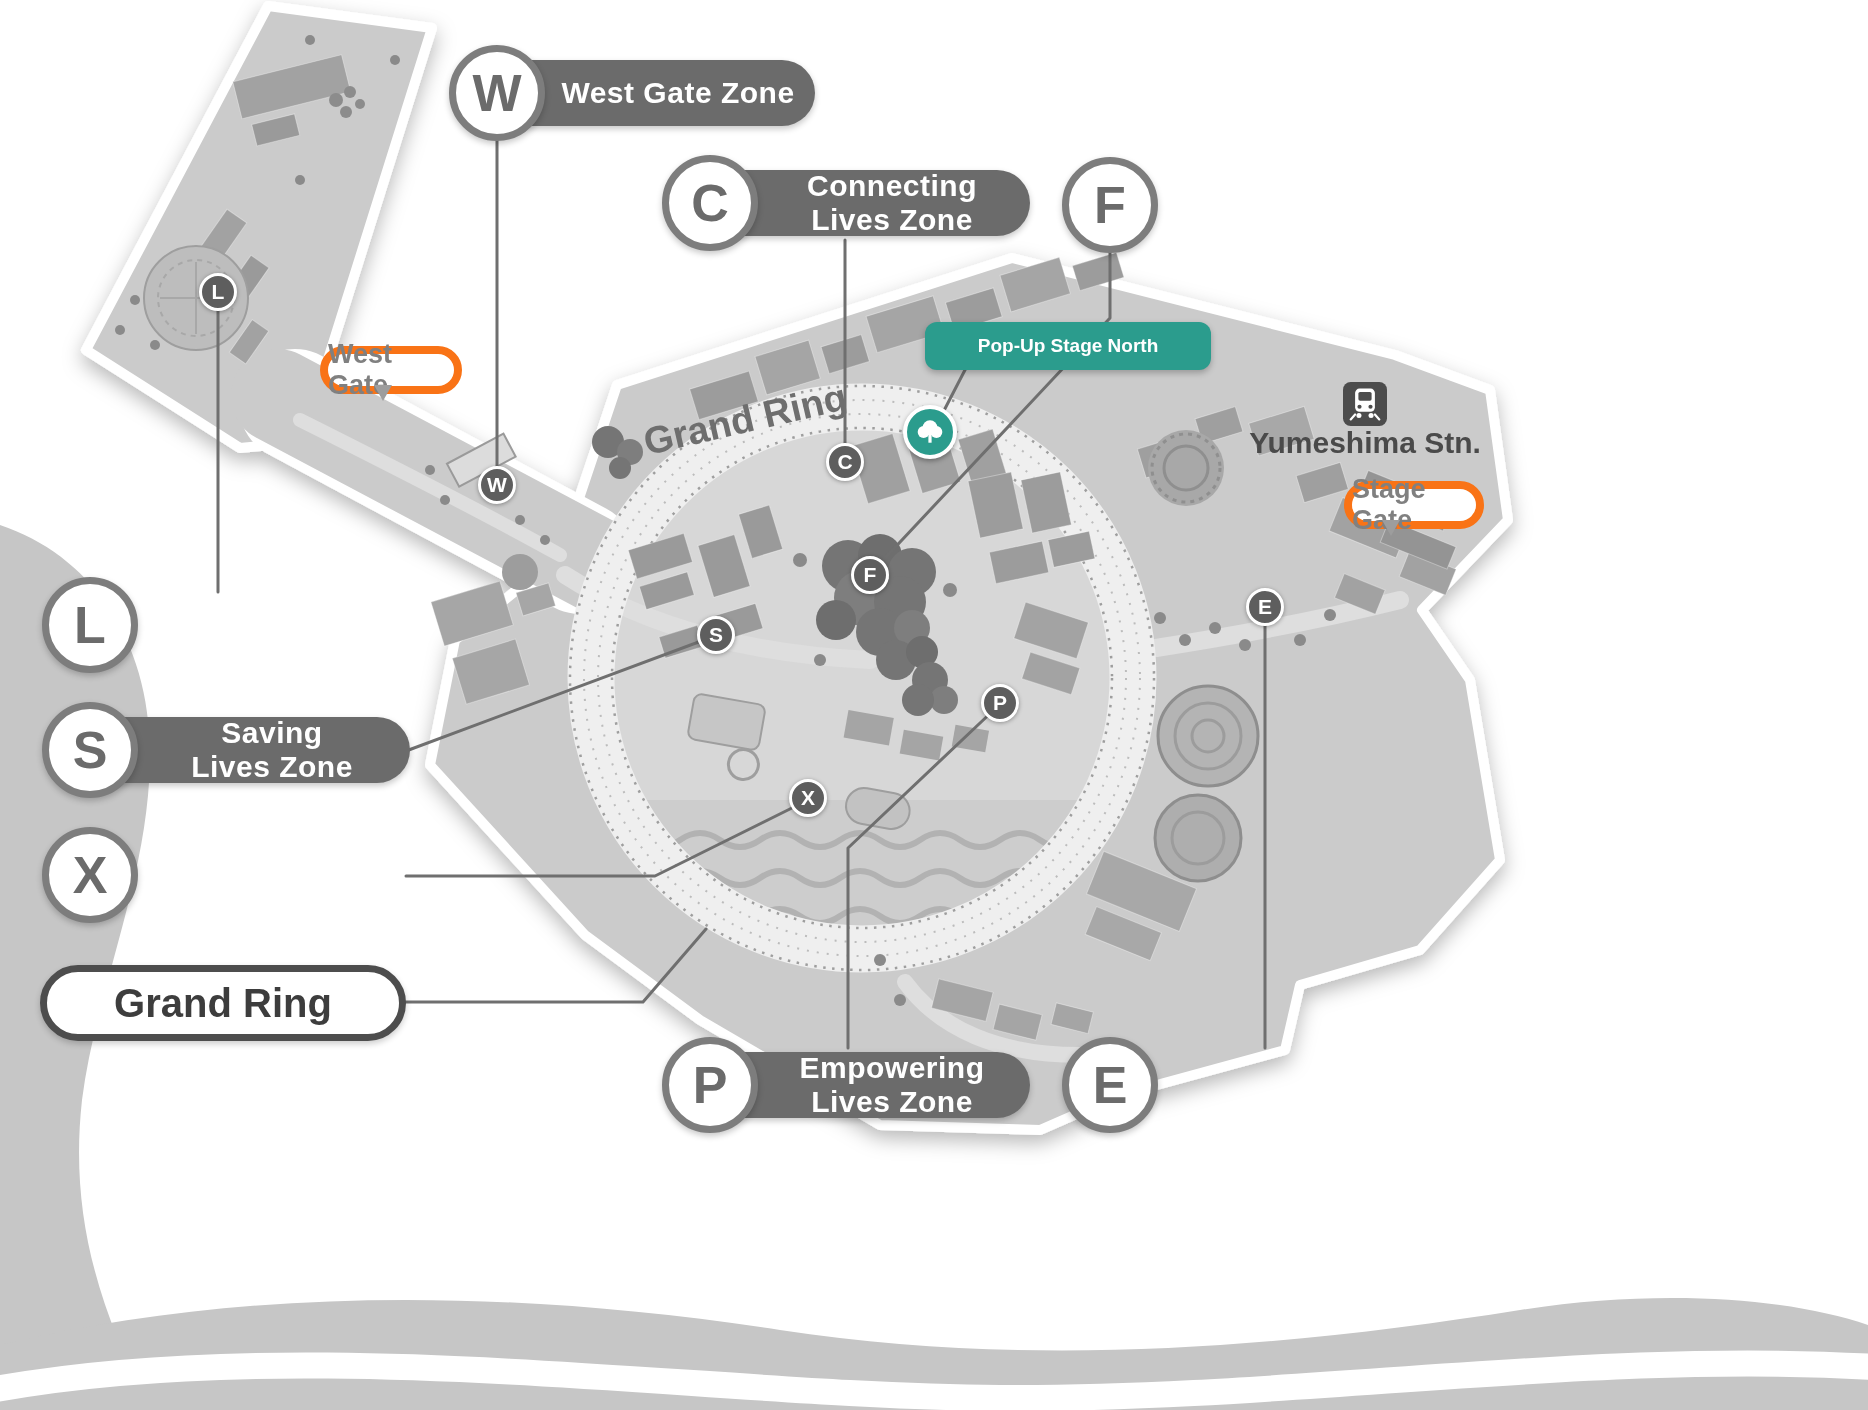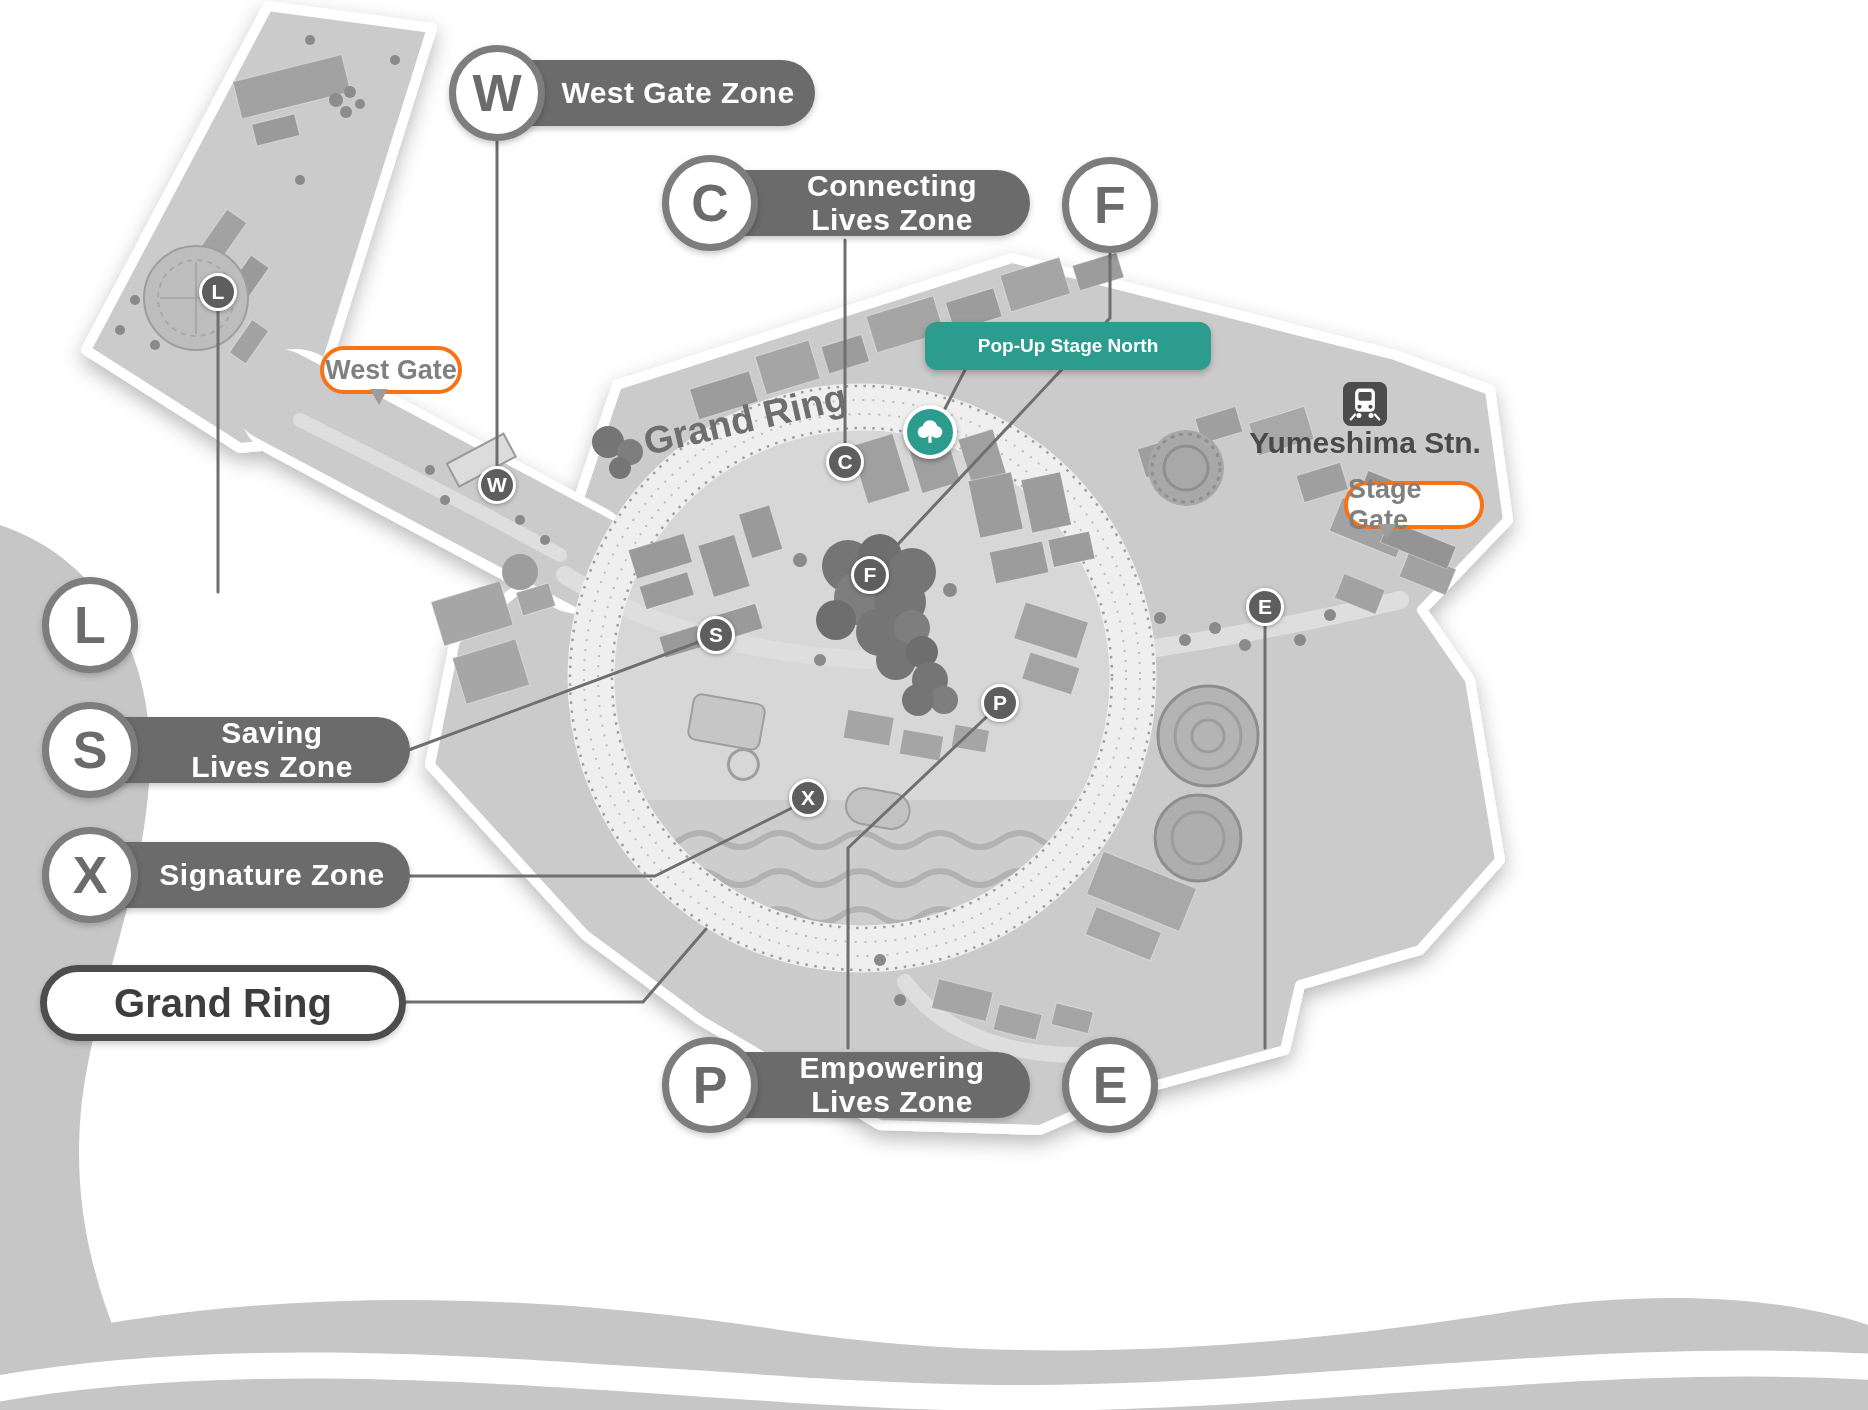--- a/index.html
+++ b/index.html
@@ -42,21 +42,21 @@
     position:absolute; left:925px; top:322px; width:286px; height:48px;
     background:#2b9c8d; border-radius:12px;
     display:flex; align-items:center; justify-content:center;
     color:#ffffff; font-weight:bold; font-size:19px;
     box-shadow:0 3px 6px rgba(0,0,0,.25);
   }
 
   
   .gate-badge {
     position:absolute; height:48px; background:#ffffff;
-    border:4px solid #f97316; border-radius:24px;
+    border:8px solid #f97316; border-radius:24px;
     display:flex; align-items:center; justify-content:center;
     color:#808080; font-weight:bold; font-size:27px;
   }
   .badge-pointer {
     position:absolute; bottom:-15px; width:0; height:0;
     border-left:9px solid transparent; border-right:9px solid transparent;
     border-top:16px solid #9d9d9d;
   }
 
   
@@ -339,23 +339,20 @@
     <div class="zone-pill">
         <span class="zone-pill-text">Saving
 Lives Zone</span>
       </div>
     <div class="zone-circle">
         <span>S</span>
       </div>
   </div>
 
   <div class="zone-callout" style="left:42px; top:827px; width:368px;">
-    <div class="zone-pill">
-        <span class="zone-pill-text">Signature Zone</span>
-      </div>
     <div class="zone-circle">
         <span>X</span>
       </div>
   </div>
 
   <div class="zone-callout" style="left:662px; top:1037px; width:368px;">
     <div class="zone-pill">
         <span class="zone-pill-text">Empowering
 Lives Zone</span>
       </div>

